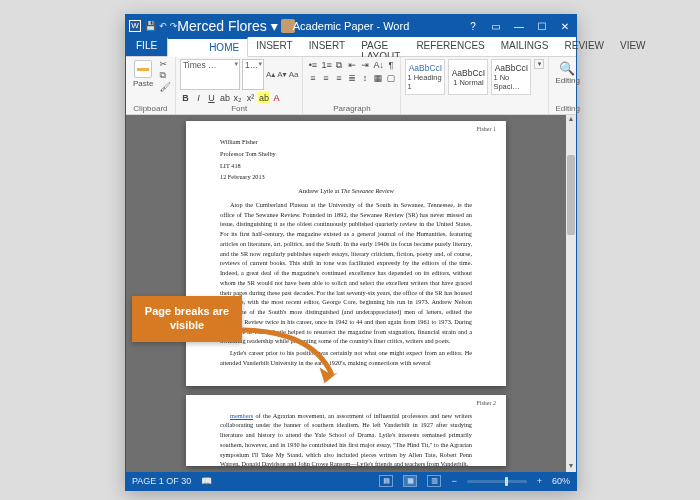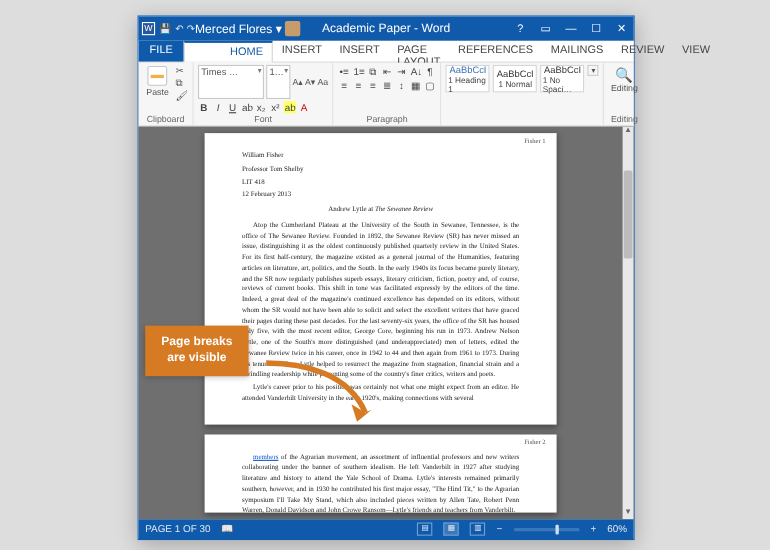--- a/index.html
+++ b/index.html
@@ -7,21 +7,21 @@
   .stage { width: 700px; height: 500px; position: relative; background: #ddd; }
   .app { position: absolute; left: 125px; top: 14px; width: 452px; height: 477px; background: #fff; border: 1px solid #0f5aaa; box-shadow: 0 4px 18px rgba(0,0,0,0.25); display: flex; flex-direction: column; }
   
   .titlebar { height: 22px; background: #0f5aaa; color: #fff; display: flex; align-items: center; font-size: 10px; position: relative; }
   .titlebar .word-icon { width:12px;height:12px;background:#2a579a;border:1px solid #fff;margin-left:3px;font-size:8px;line-height:10px;text-align:center;color:#fff;}
   .titlebar .qat { display:flex; gap:3px; margin-left:4px; }
   .titlebar .qat span { font-size:9px; opacity:.85;}
   .titlebar .title { position:absolute; left:0; right:0; text-align:center; pointer-events:none; font-size:11px;}
   .titlebar .win { margin-left:auto; display:flex; gap:1px;}
   .titlebar .win a { width:22px; height:18px; display:flex; align-items:center; justify-content:center; font-size:10px; color:#fff; text-decoration:none;}
-  .titlebar .user { display:flex; align-items:center; gap:3px; margin-right:16px; font-size:11px;}
+  .titlebar .user { display:flex; align-items:center; gap:3px; margin-right:16px; font-size:14px;}
   .titlebar .avatar { width:14px;height:14px;background:#c69c6d;border-radius:2px;}
   
   .tabs { height:20px; background:#fff; display:flex; font-size:10px; color:#444; border-bottom:1px solid #d4d4d4;}
   .tabs .tab { padding:3px 8px 0; border-right:0; cursor:pointer;}
   .tabs .tab.file { background:#0f5aaa; color:#fff; padding:3px 10px;}
   .tabs .tab.active { color:#0f5aaa; border:1px solid #d4d4d4; border-bottom:1px solid #fff; border-top:2px solid #0f5aaa; margin-bottom:-1px;padding-left:41px;}
   .tabs .spacer { flex:1;}
   
   .ribbon { height:58px; background:#f6f6f6; border-bottom:1px solid #d4d4d4; display:flex; font-size:8px; color:#555;}
   .group { border-right:1px solid #e1e1e1; padding:2px 4px 0; display:flex; flex-direction:column;}
@@ -29,21 +29,21 @@
   .group .glabel { text-align:center; font-size:8px; color:#666; padding:1px 0;}
   .bigbtn { display:flex; flex-direction:column; align-items:center; padding:1px 3px; gap:1px;}
   .bigbtn .bicon { width:18px;height:18px;border:1px solid #c0c8d0;background:#fff;border-radius:2px;position:relative;}
   .bigbtn .bicon::after{content:"";position:absolute;left:2px;top:7px;right:2px;height:3px;background:#f2b04a;}
   .smgrid { display:flex; flex-direction:column; gap:1px;}
   .selrow { display:flex; gap:2px; align-items:center;}
   .sel { height:31px; font-size:8.5px; border:1px solid #c9c9c9; padding:0 10px 0 2px; background:#fff; position:relative;}
   .sel::after{content:"▾";position:absolute;right:1px;top:0;font-size:7px;color:#777;}
   .iconrow { display:flex; gap:2px;}
   .iconrow span { width:11px;height:11px;border:1px solid transparent;font-size:9px;line-height:11px;text-align:center;color:#444;}
-  .stylecard { width:40px;height:25px;border:1px solid #d6d6d6;background:#fff;display:flex;flex-direction:column;align-items:center;justify-content:center;font-size:7.5px;color:#444;padding:1px;}
+  .stylecard { width:40px;height:36px;border:1px solid #d6d6d6;background:#fff;display:flex;flex-direction:column;align-items:center;justify-content:center;font-size:7.5px;color:#444;padding:1px;}
   .stylecard .s1{font-size:8.5px;color:#3971b5;}
   .stylecard.plain .s1{color:#333;}
   .findbtn { display:flex;flex-direction:column;align-items:center;padding:2px;}
   .findbtn .ficon{font-size:13px;color:#3971b5;}
   
   .docarea { flex:1; background:#6f6f6f; overflow:hidden; position:relative;}
   .docscroll { position:absolute; inset:0 10px 0 0; overflow:hidden; display:flex; flex-direction:column; align-items:center; padding:6px 0;}
   .page { width:320px; background:#fff; box-shadow:0 2px 6px rgba(0,0,0,.4); padding:16px 34px; font-family:"Times New Roman",serif; font-size:6.3px; line-height:1.55; color:#222; position:relative;}
   .page .folio { position:absolute; top:4px; right:10px; font-size:6px; color:#555;}
   .page p { margin-bottom:2px; text-align:justify; text-indent:10px;}
@@ -55,21 +55,21 @@
   .scrollbar .thumb{ position:absolute; left:1px; right:1px; top:40px; height:80px; background:#bcbcbc; border-radius:2px;}
   .scrollbar .arr { position:absolute; left:0;right:0;height:10px;text-align:center;font-size:7px;color:#666;}
   .scrollbar .arrup{top:0;} .scrollbar .arrdn{bottom:0;}
   
   .status { height:18px; background:#0f5aaa; color:#dfe9f5; display:flex; align-items:center; font-size:9px; padding:0 6px; gap:10px;}
   .status .sp { flex:1;}
   .status .viewbtn { width:14px;height:12px;border:1px solid #6fa0d0; font-size:7px; line-height:10px; text-align:center;}
   .status .slider { width:60px;height:3px;background:#3a78b7;position:relative;border-radius:2px;}
   .status .slider::after{content:"";position:absolute;left:38px;top:-3px;width:3px;height:9px;background:#cfe0ef;border-radius:1px;}
   
-  .callout { position:absolute; left:132px; top:296px; width:94px; background:#d77a24; color:#fff; font-size:11px; font-weight:600; text-align:center; padding:9px 8px; line-height:1.25; box-shadow:0 2px 5px rgba(0,0,0,.25);}
+  .callout { position:absolute; left:132px; top:296px; width:110px; background:#d77a24; color:#fff; font-size:11px; font-weight:600; text-align:center; padding:9px 8px; line-height:1.25; box-shadow:0 2px 5px rgba(0,0,0,.25);}
   .arrow { position:absolute; left:237px; top:320px; pointer-events:none;}
   .underline { text-decoration: underline; color: #1155cc; }
 </style>
 </head>
 <body>
 <div class="stage">
 
   <div class="app">
 
     <div class="titlebar">

